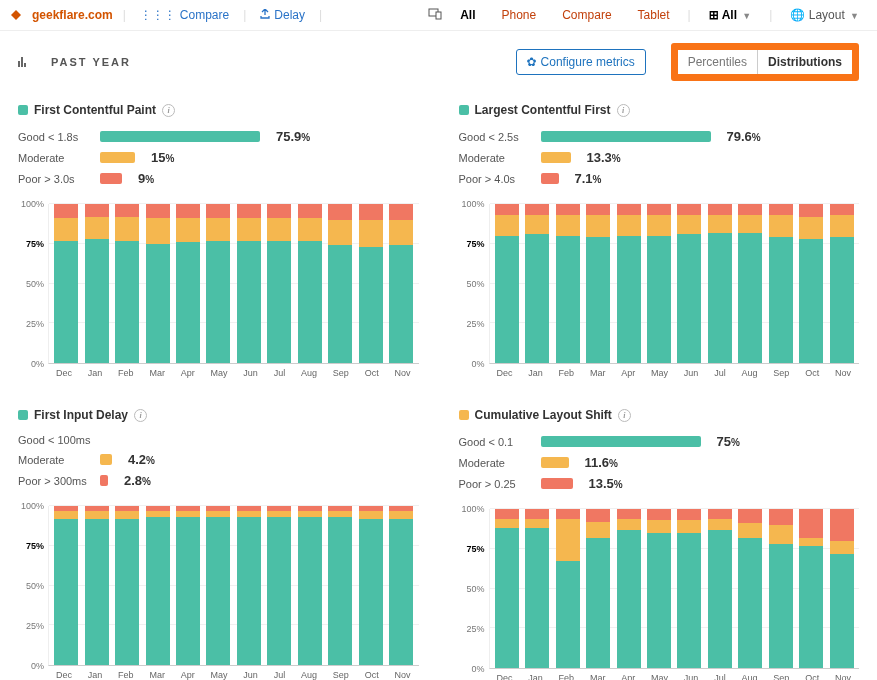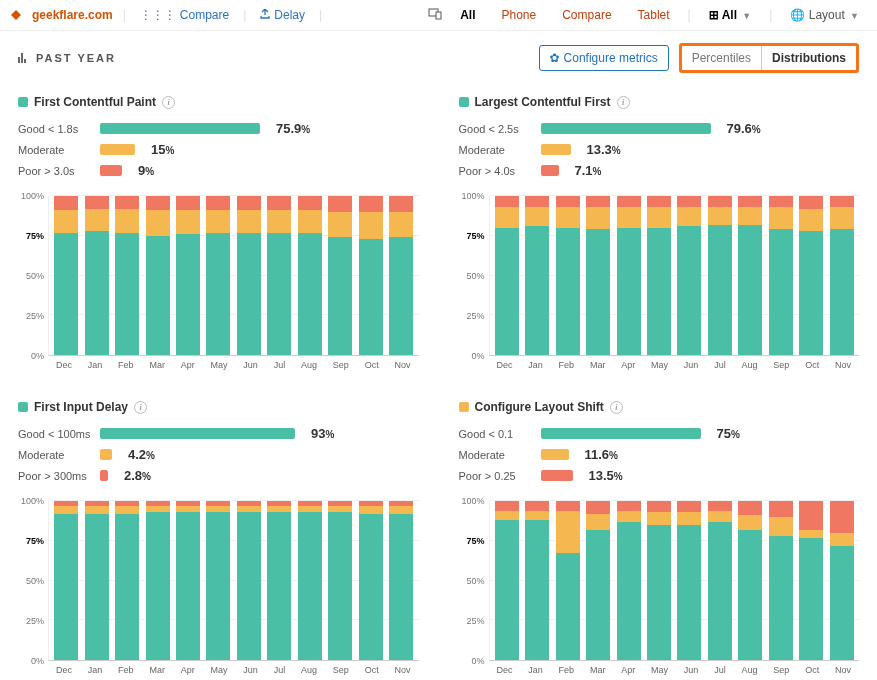--- a/index.html
+++ b/index.html
@@ -6,25 +6,25 @@
   body{font-family:-apple-system,BlinkMacSystemFont,"Segoe UI",Arial,sans-serif;font-size:12px;color:#333;background:#fff;width:877px;}
   .topbar{display:flex;align-items:center;padding:4px 10px;border-bottom:1px solid #eee;gap:10px;}
   .topbar .domain{color:#d35400;font-weight:600;}
   .topbar .sep{color:#ddd;}
   .topbar .link{color:#2a73c7;cursor:pointer;display:flex;align-items:center;gap:4px;padding:2px 4px;}
   .spacer{flex:1;}
   .devbtn{padding:4px 8px;color:#c2410c;cursor:pointer;}
   .devbtn.active{font-weight:700;color:#000;}
   .chev{font-size:9px;color:#888;margin-left:2px;}
   .icon-sm{width:12px;height:12px;display:inline-block;}
-  .header2{display:flex;align-items:center;padding:12px 18px;gap:10px;}
+  .header2{display:flex;align-items:center;padding:12px 18px;gap:25px;}
   .past-year{letter-spacing:2px;font-size:11px;color:#555;text-transform:uppercase;font-weight:600;}
   .btn{border:1px solid #ccc;background:#fff;padding:5px 10px;border-radius:3px;cursor:pointer;font-size:12px;}
   .btn.blue{color:#1e73be;border-color:#1e73be;display:flex;align-items:center;gap:4px;}
-  .toggle{display:flex;border:3px solid #f97316;border-radius:3px;overflow:hidden;justify-content:flex-end;}
+  .toggle{display:flex;border:7px solid #f97316;border-radius:3px;overflow:hidden;justify-content:flex-end;}
   .toggle > div{padding:5px 10px;cursor:pointer;}
   .toggle > div.active{background:#fff;font-weight:700;}
   .toggle > div:not(.active){background:#fff;color:#777;}
   .toggle > div:first-child{border-right:1px solid #ccc;}
   .grid{display:grid;grid-template-columns:1fr 1fr;gap:30px 40px;padding:10px 18px 20px 18px;}
   .panel{}
   .panel-title{display:flex;align-items:center;gap:6px;font-weight:700;font-size:12px;margin-bottom:12px;}
   .dot{width:10px;height:10px;border-radius:2px;display:inline-block;}
   .info{width:13px;height:13px;border:1px solid #bbb;border-radius:50%;display:inline-flex;align-items:center;justify-content:center;font-size:8px;color:#999;font-style:italic;font-family:serif;}
   .summary-row{display:flex;align-items:center;margin:6px 0;gap:8px;font-size:11px;}
@@ -358,24 +358,20 @@
       </div>
     </div>
     <div class="panel">
       <div class="panel-title">
         <span class="dot c-good"></span>
         <span>First Input Delay</span>
         <span class="info">i</span>
       </div>
       <div class="summary-row">
         <span class="summary-label">Good &lt; 100ms</span>
-        <span class="summary-bar-wrap">
-          <span class="summary-bar c-good" style="width:195px"></span>
-          <span class="summary-val">93<span class="unit">%</span></span>
-        </span>
       </div>
       <div class="summary-row">
         <span class="summary-label">Moderate</span>
         <span class="summary-bar-wrap">
           <span class="summary-bar c-mod" style="width:12px"></span>
           <span class="summary-val">4.2<span class="unit">%</span></span>
         </span>
       </div>
       <div class="summary-row">
         <span class="summary-label">Poor &gt; 300ms</span>
@@ -474,21 +470,21 @@
           <span>Aug</span>
           <span>Sep</span>
           <span>Oct</span>
           <span>Nov</span>
         </div>
       </div>
     </div>
     <div class="panel">
       <div class="panel-title">
         <span class="dot c-mod"></span>
-        <span>Configure Layout Shift</span>
+        <span>Cumulative Layout Shift</span>
         <span class="info">i</span>
       </div>
       <div class="summary-row">
         <span class="summary-label">Good &lt; 0.1</span>
         <span class="summary-bar-wrap">
           <span class="summary-bar c-good" style="width:160px"></span>
           <span class="summary-val">75<span class="unit">%</span></span>
         </span>
       </div>
       <div class="summary-row">

